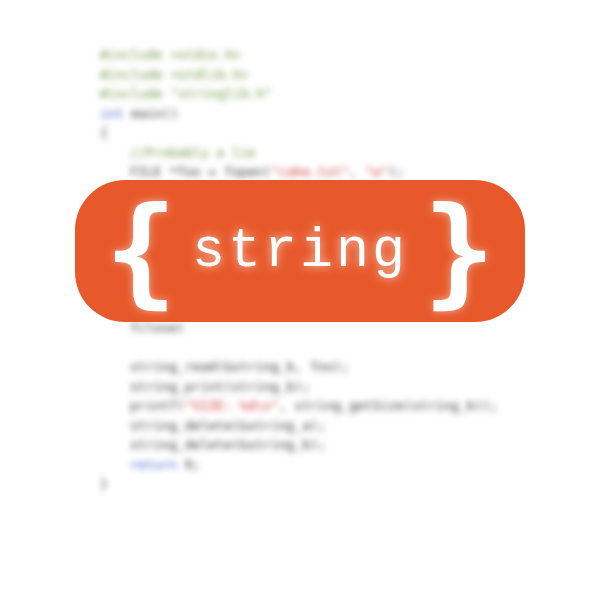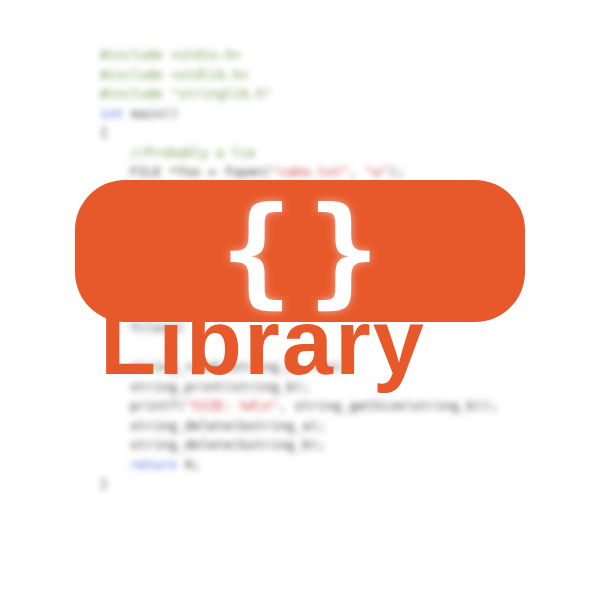--- a/index.html
+++ b/index.html
@@ -90,16 +90,16 @@
   <div class="indent"><span>printf(</span><span class="red">"SIZE: %d\n"</span><span>, string_getSize(string_b));</span></div>
   <div class="indent">string_delete(&amp;string_a);</div>
   <div class="indent">string_delete(&amp;string_b);</div>
   <div class="indent"><span class="blue">return</span><span> 0;</span></div>
   <div>}</div>
 </div>
 
 <div class="logo-container">
   <div class="badge">
     <span class="brace">{</span>
+    <span class="string-text">string</span>
     <span class="brace">}</span>
   </div>
-  <div class="library-text">Library</div>
 </div>
 
 </body></html>

